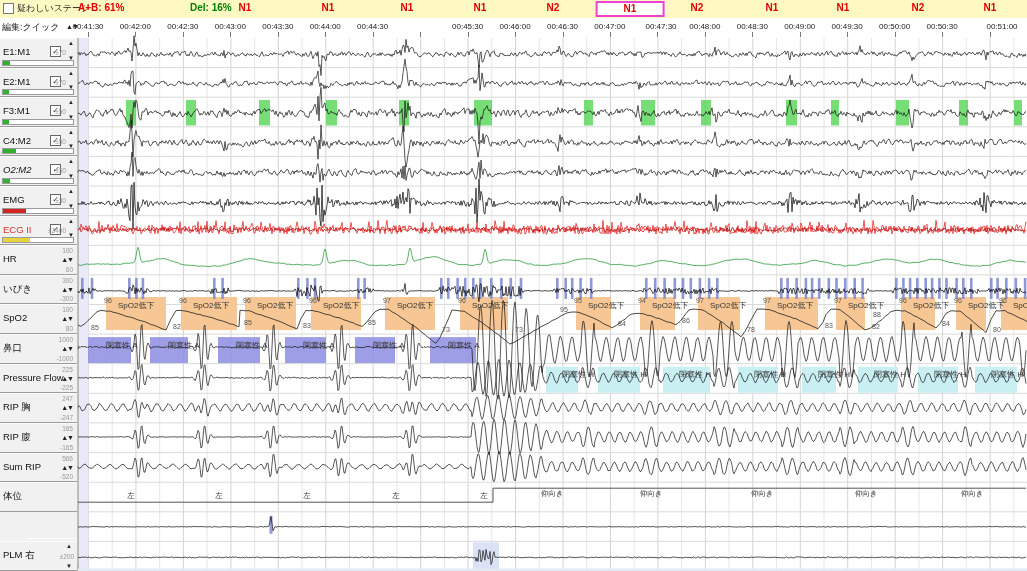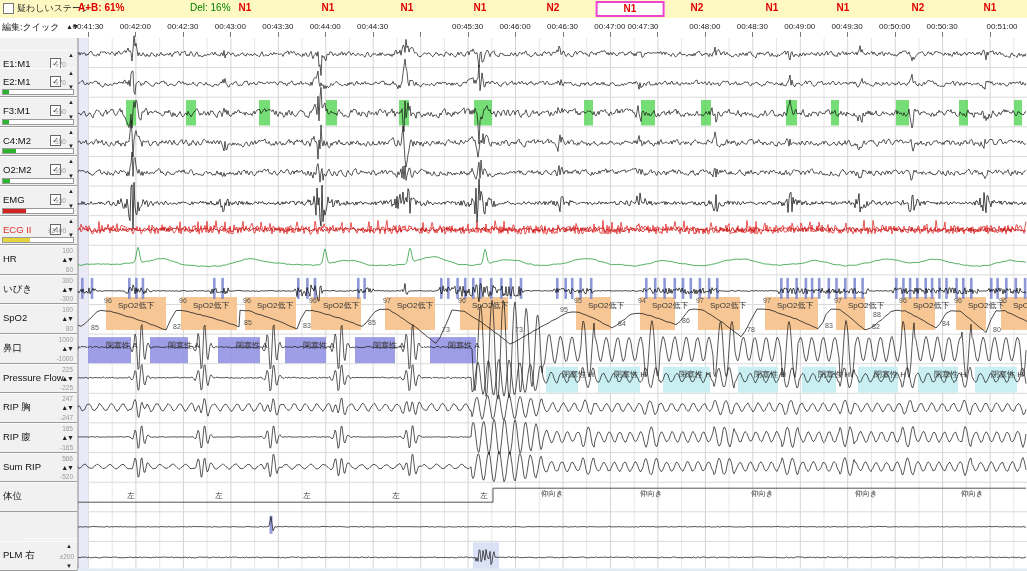--- a/index.html
+++ b/index.html
@@ -3,21 +3,21 @@
 <meta charset="utf-8">
 <style>
   html,body{margin:0;padding:0;background:#fff;}
   #app{position:relative;width:1027px;height:571px;background:#fff;overflow:hidden;
        font-family:"Liberation Sans",sans-serif;-webkit-font-smoothing:antialiased;}
   
   #hdr1{position:absolute;left:0;top:0;width:1027px;height:18px;background:#fef9c3;}
   #suspicious{position:absolute;left:3px;top:2px;font-size:9px;color:#222;display:flex;align-items:center;gap:3px;}
   #suspicious .cbx{width:9px;height:9px;border:1px solid #777;background:#fff;display:inline-block;}
   #ab-lab{position:absolute;left:78px;top:2px;font-size:10px;font-weight:bold;}
-  #del-lab{position:absolute;left:190px;top:2px;font-size:10px;font-weight:normal;}
+  #del-lab{position:absolute;left:190px;top:2px;font-size:10px;font-weight:bold;}
   .stage{position:absolute;top:2px;transform:translateX(-50%);font-size:10px;font-weight:bold;}
   .stage.sel{top:1px;border:2px solid #f042d0;padding:0 26px;height:12px;line-height:12px;background:#fff;}
   
   #hdr2{position:absolute;left:0;top:18px;width:1027px;height:20px;background:#fff;border-bottom:1px solid #9a9a9a;}
   #edit-lab{position:absolute;left:2px;top:3px;font-size:9px;color:#222;}
   #hdr-ud{position:absolute;left:66px;top:5px;font-size:7px;color:#222;letter-spacing:-1px;cursor:pointer;}
   .tlab{position:absolute;top:4px;transform:translateX(-50%);font-size:8px;color:#222;}
   .ttick{position:absolute;top:14px;width:1px;height:5px;background:#777;}
   
   #sidebar{position:absolute;left:0;top:38px;width:78px;height:533px;background:#f1f1f1;border-right:1px solid #8a8a8a;}
@@ -92,41 +92,41 @@
         <div class="tlab" style="left: 420.15px; margin-top: 44px;">00:45:00</div>
         <div class="ttick" style="left: 420.15px;"></div>
         <div class="tlab" style="left: 467.6px;">00:45:30</div>
         <div class="ttick" style="left: 467.6px;"></div>
         <div class="tlab" style="left: 515.05px;">00:46:00</div>
         <div class="ttick" style="left: 515.05px;"></div>
         <div class="tlab" style="left: 562.5px;">00:46:30</div>
         <div class="ttick" style="left: 562.5px;"></div>
         <div class="tlab" style="left: 609.95px;">00:47:00</div>
         <div class="ttick" style="left: 609.95px;"></div>
-        <div class="tlab" style="left: 643px;">00:47:30</div>
+        <div class="tlab" style="left: 661px;">00:47:30</div>
         <div class="ttick" style="left: 657.4px;"></div>
         <div class="tlab" style="left: 704.85px;">00:48:00</div>
         <div class="ttick" style="left: 704.85px;"></div>
         <div class="tlab" style="left: 752.3px;">00:48:30</div>
         <div class="ttick" style="left: 752.3px;"></div>
         <div class="tlab" style="left: 799.75px;">00:49:00</div>
         <div class="ttick" style="left: 799.75px;"></div>
         <div class="tlab" style="left: 847.2px;">00:49:30</div>
         <div class="ttick" style="left: 847.2px;"></div>
         <div class="tlab" style="left: 894.65px;">00:50:00</div>
         <div class="ttick" style="left: 894.65px;"></div>
         <div class="tlab" style="left: 942.1px;">00:50:30</div>
         <div class="ttick" style="left: 942.1px;"></div>
         <div class="tlab" style="left: 1002px;">00:51:00</div>
         <div class="ttick" style="left: 989.55px;"></div>
       </div>
   </div>
 
   <div id="sidebar">
-      <div class="sb-row" style="top: 12px; height: 30px;">
+      <div class="sb-row" style="top: 0px; height: 30px;">
         <div class="sb-label">E1:M1</div>
         <div class="sb-cb">✓</div>
         <div class="sb-up">▲</div>
         <div class="sb-dn">▼</div>
         <div class="sb-scale">±70</div>
         <div class="sb-bar">
           <div class="sb-seg" style="width: 10%; background: rgb(47, 179, 47);"></div>
         </div>
       </div>
       <div class="sb-row" style="top: 30px; height: 29px;">
@@ -152,21 +152,21 @@
       <div class="sb-row" style="top: 89px; height: 29px;">
         <div class="sb-label">C4:M2</div>
         <div class="sb-cb">✓</div>
         <div class="sb-up">▲</div>
         <div class="sb-dn">▼</div>
         <div class="sb-scale">±50</div>
         <div class="sb-bar">
           <div class="sb-seg" style="width: 18%; background: rgb(47, 179, 47);"></div>
         </div>
       </div>
-      <div class="sb-row" style="top: 118px; height: 30px;">
+      <div class="sb-row" style="top: 118px; height: 30px; font-style: italic;">
         <div class="sb-label">O2:M2</div>
         <div class="sb-cb">✓</div>
         <div class="sb-up">▲</div>
         <div class="sb-dn">▼</div>
         <div class="sb-scale">±50</div>
         <div class="sb-bar">
           <div class="sb-seg" style="width: 10%; background: rgb(47, 179, 47);"></div>
         </div>
       </div>
       <div class="sb-row" style="top: 148px; height: 30px;">

